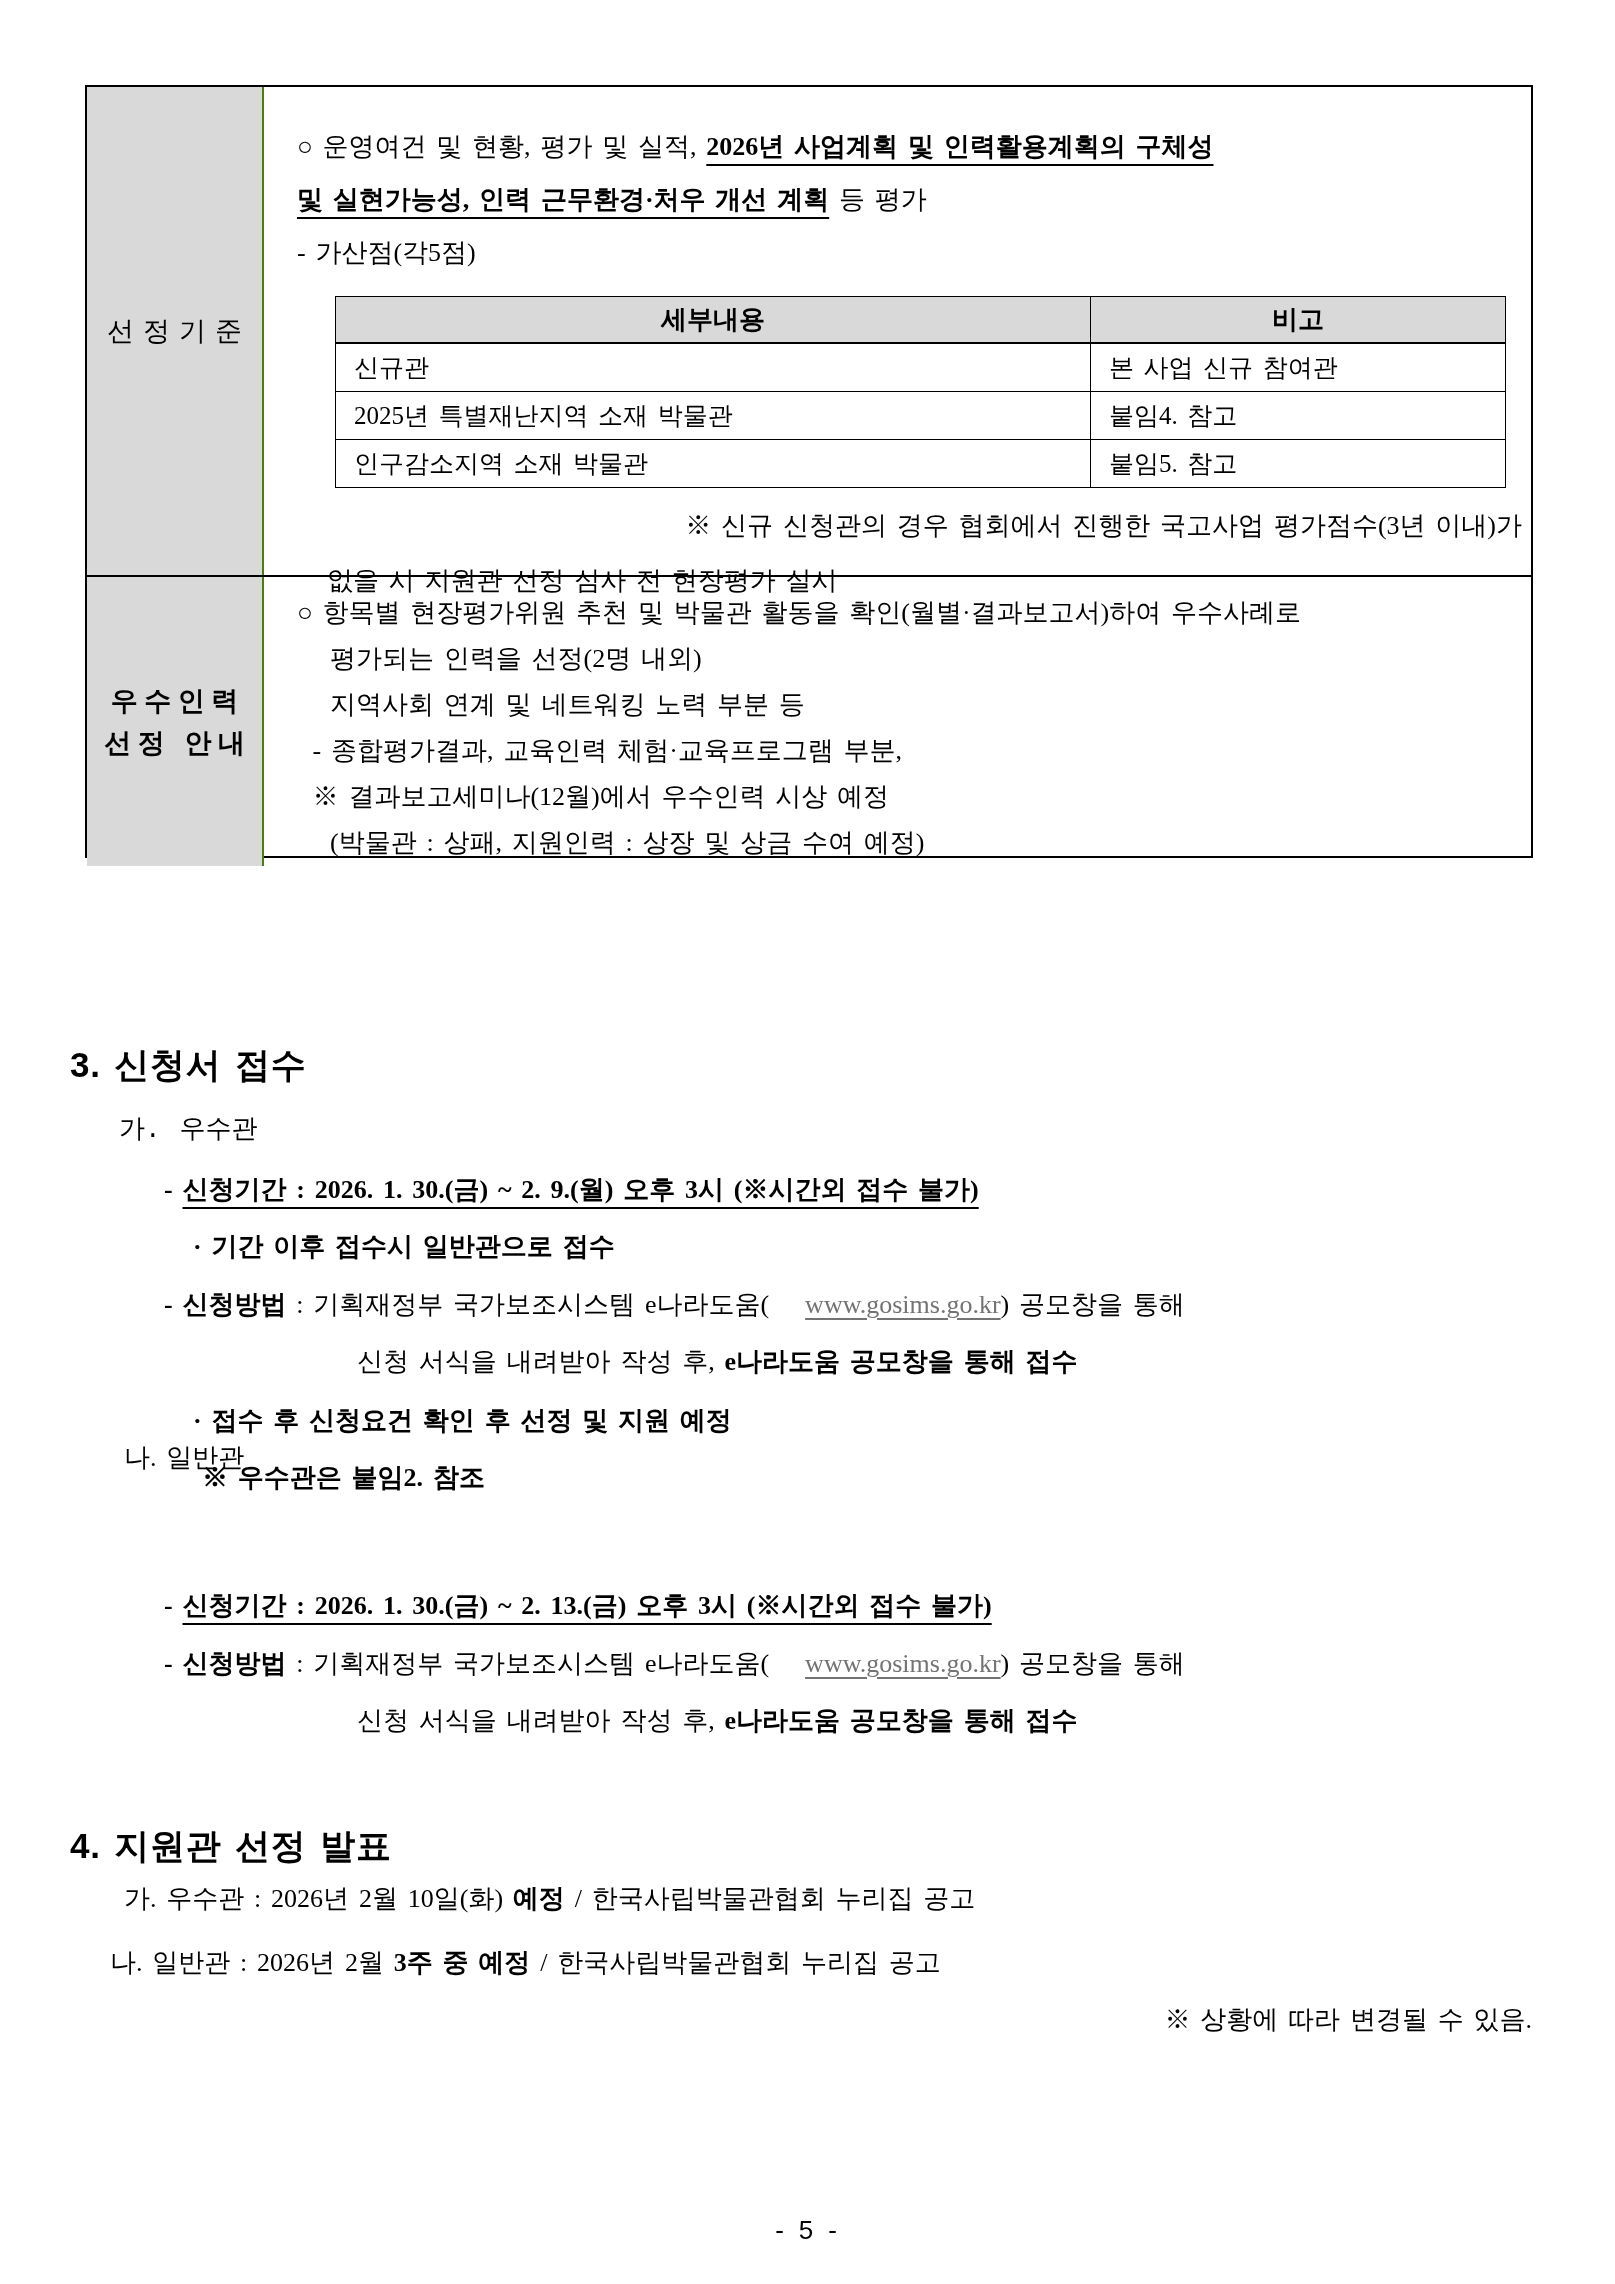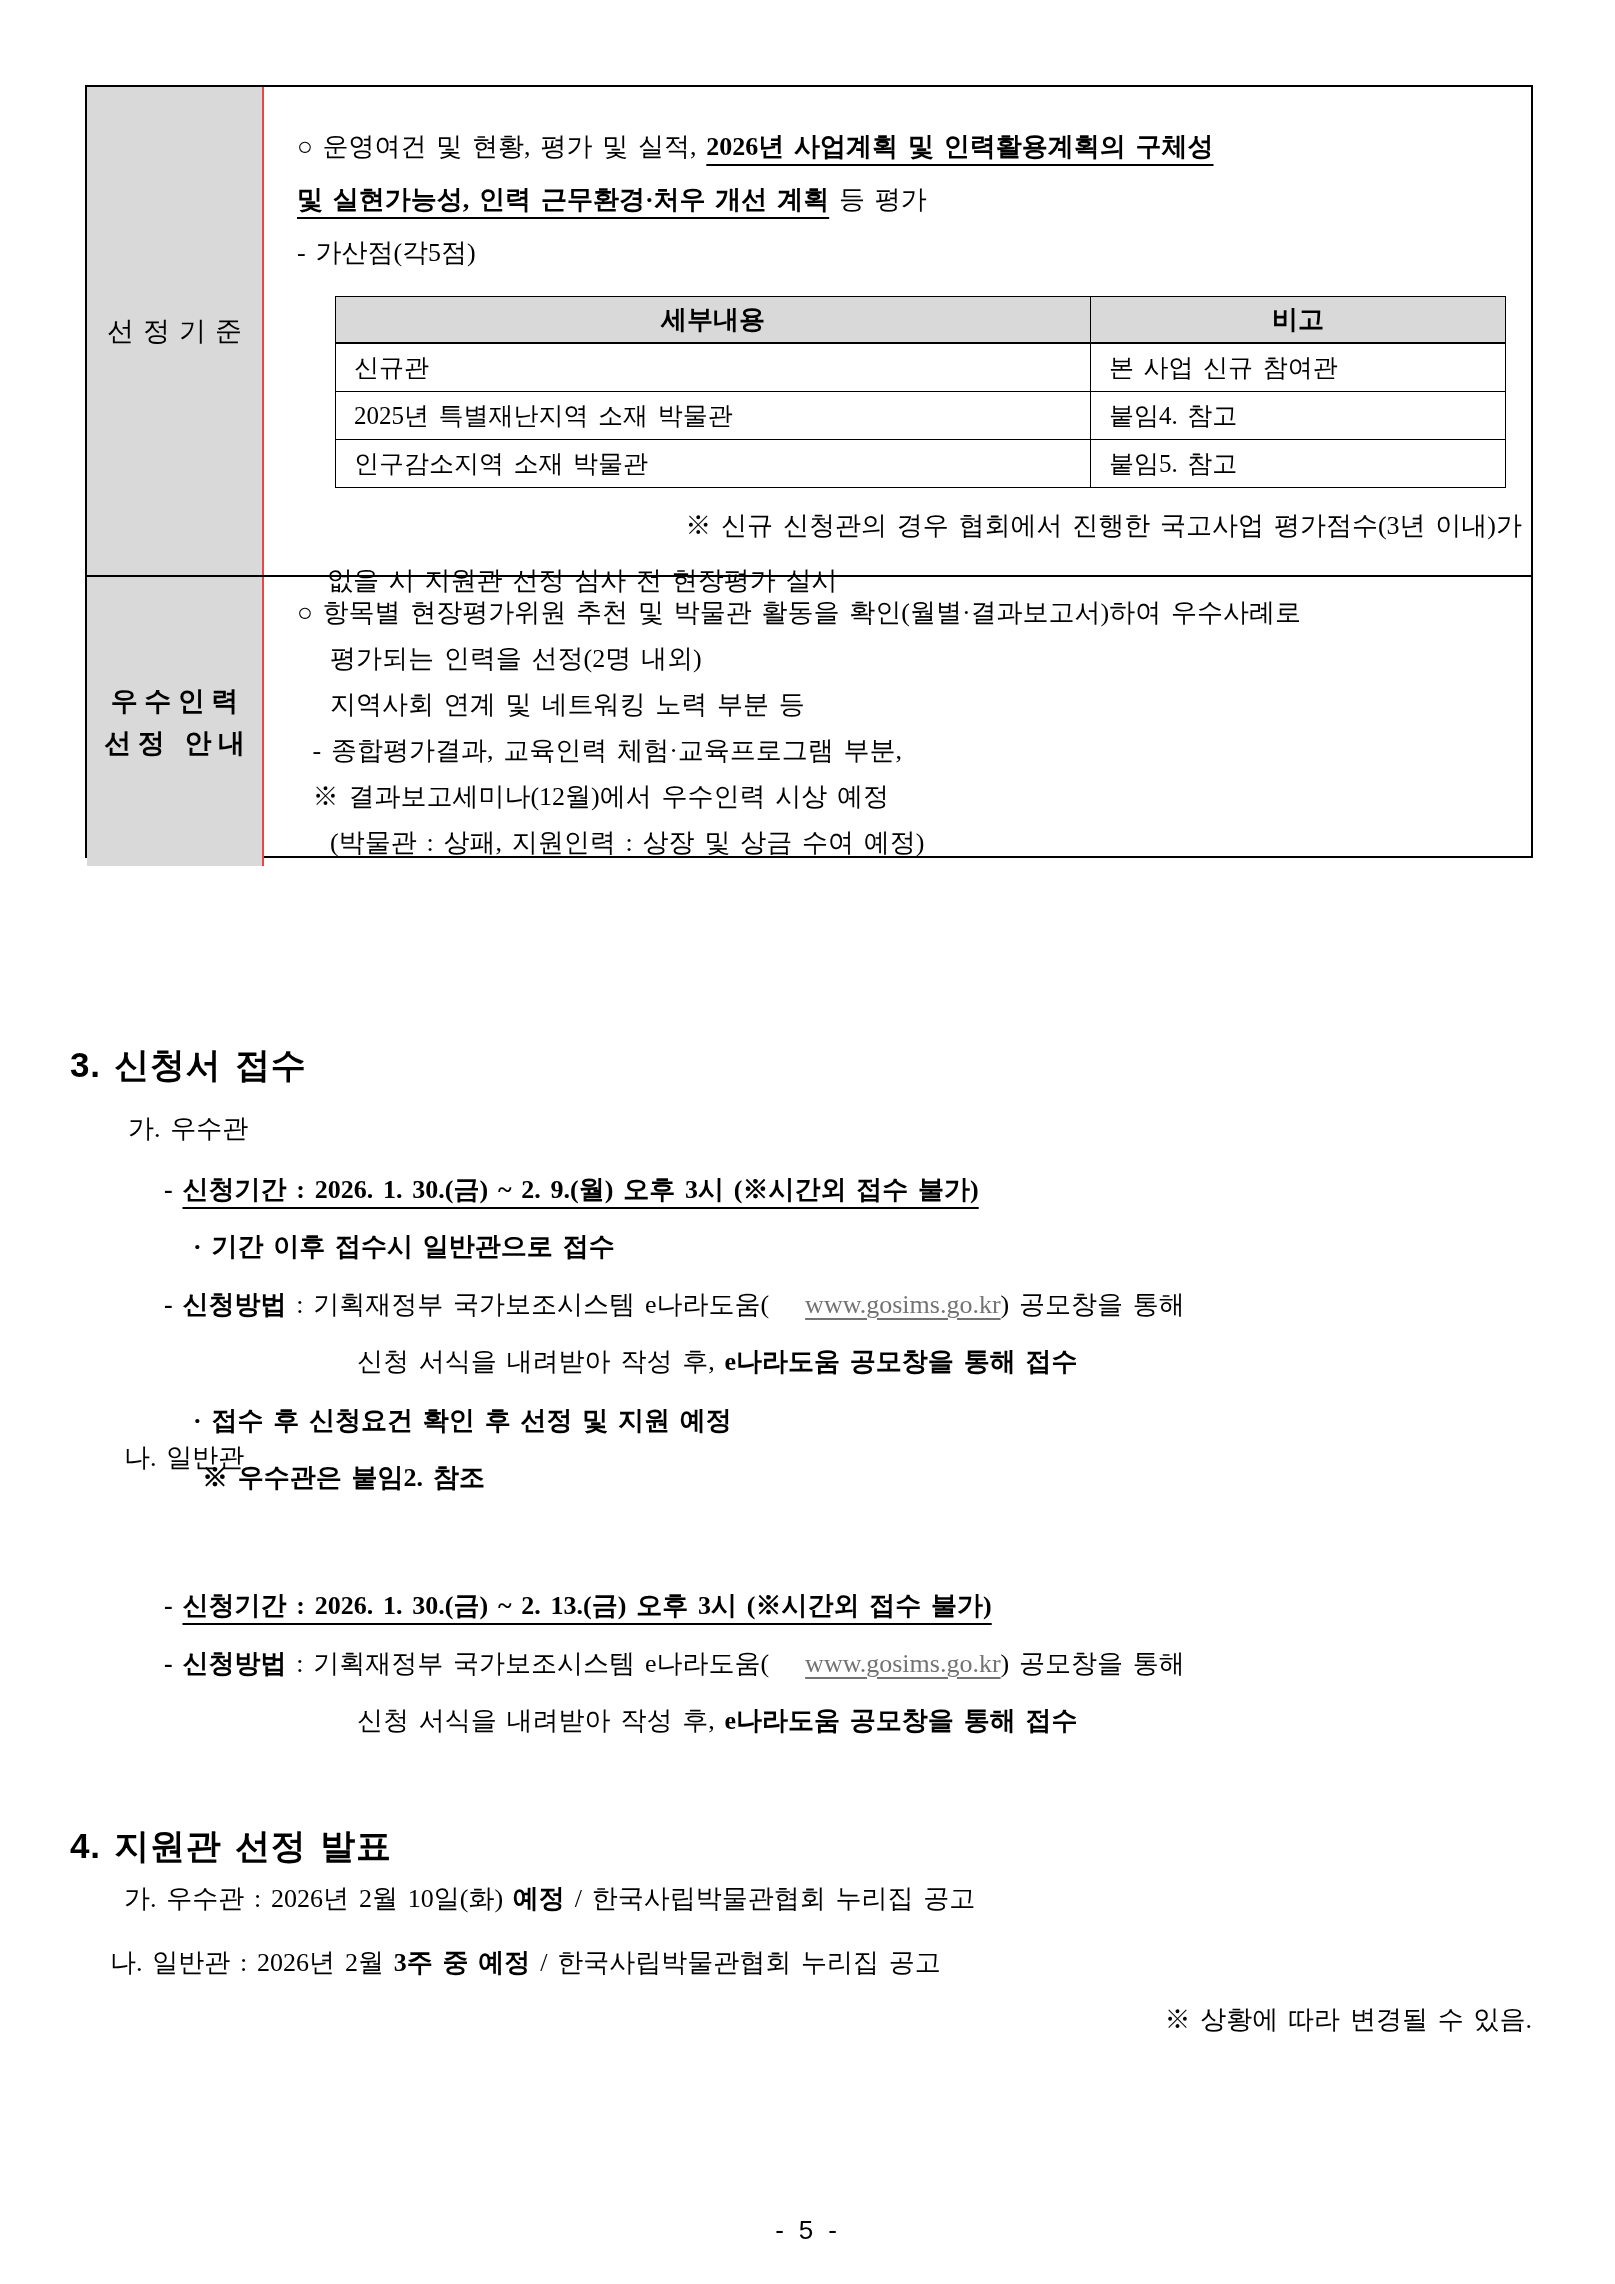--- a/index.html
+++ b/index.html
@@ -10,21 +10,21 @@
   }
   
   .sel-table{
     position:absolute; left:85px; top:85px; width:1448px; height:773px;
     border:2.6px solid #000; box-sizing:border-box; display:flex; flex-direction:column;
   }
   .t-row{display:flex; box-sizing:border-box;}
   .t-row.r1{height:490px; border-bottom:2.6px solid #000;}
   .t-row.r2{flex:1;}
   .t-label{
-    width:177px; flex:0 0 177px; background:#d9d9d9; border-right:2px solid #ef4444;
+    width:177px; flex:0 0 177px; background:#d9d9d9; border-right:2px solid #4d7c0f;
     display:flex; flex-direction:column; justify-content:center; align-items:center;
     font-size:27px; letter-spacing:9px; text-indent:9px; line-height:42px;
     box-sizing:border-box;
   }
   .t-content{flex:1; box-sizing:border-box; padding:33px 9px 0 33px; font-size:26px; word-spacing:3.3px;border-radius:7px;}
   .r1 .t-content .ln{line-height:53px; white-space:nowrap;}
   .bu{font-weight:bold; text-decoration:underline; text-decoration-thickness:2px; text-underline-offset:8.5px;}
   
   .inner{
     border-collapse:collapse; margin:17px 0 0 38px; width:1171px; font-size:25px;
@@ -117,21 +117,21 @@
         <div class="ln ind1">지역사회 연계 및 네트워킹 노력 부분 등</div>
         <div class="ln ind2">- 종합평가결과, 교육인력 체험·교육프로그램 부분,</div>
         <div class="ln ind2">※ 결과보고세미나(12월)에서 우수인력 시상 예정</div>
         <div class="ln ind1">(박물관 : 상패, 지원인력 : 상장 및 상금 수여 예정)</div>
       </div>
     </div>
   </div>
 
   <div class="ln-abs hd" style="left:70px; top:1042px;">3. 신청서 접수</div>
 
-  <div class="ln-abs" style="left:128px; top:1111px;">가. 우수관</div>
+  <div class="ln-abs" style="left:119px; top:1111px;font-family:Liberation Mono, monospace;">가. 우수관</div>
 
   <div class="ln-abs" style="left:164px; top:1172px;"><span class="b">-</span> <span class="b ul">신청기간 : 2026. 1. 30.(금) ~ 2. 9.(월) 오후 3시 (※시간외 접수 불가)</span></div>
 
   <div class="ln-abs b" style="left:193px; top:1229px;">· 기간 이후 접수시 일반관으로 접수</div>
 
   <div class="ln-abs" style="left:164px; top:1287px;"><span class="b">-</span> <span class="b">신청방법</span><span> : 기획재정부 국가보조시스템 e나라도움(</span><span class="url">www.gosims.go.kr</span><span>) 공모창을 통해</span></div>
 
   <div class="ln-abs" style="left:357px; top:1344px;"><span>신청 서식을 내려받아 작성 후, </span><span class="b">e나라도움 공모창을 통해 접수</span></div>
 
   <div class="ln-abs b" style="left:193px; top:1403px;">· 접수 후 신청요건 확인 후 선정 및 지원 예정</div>

